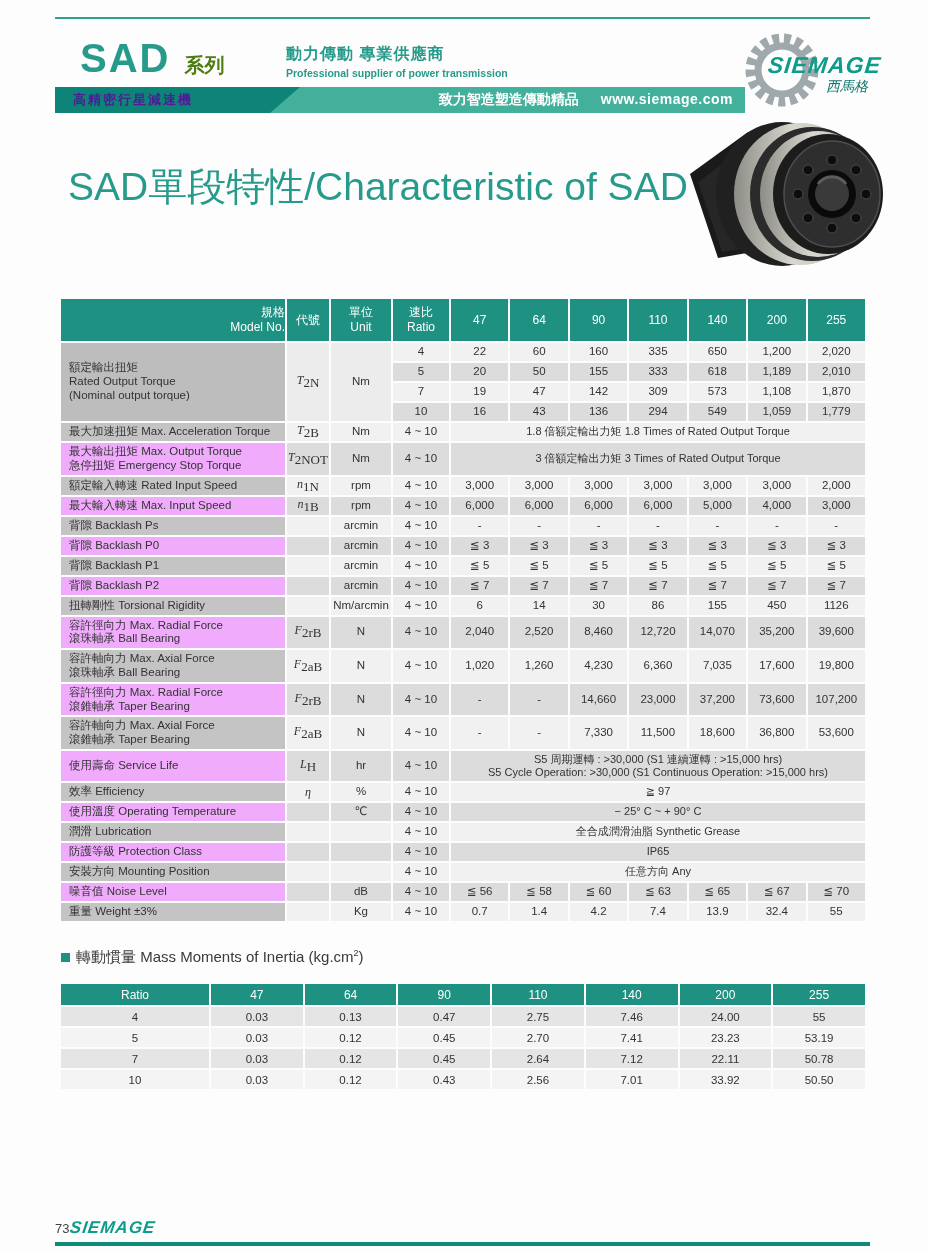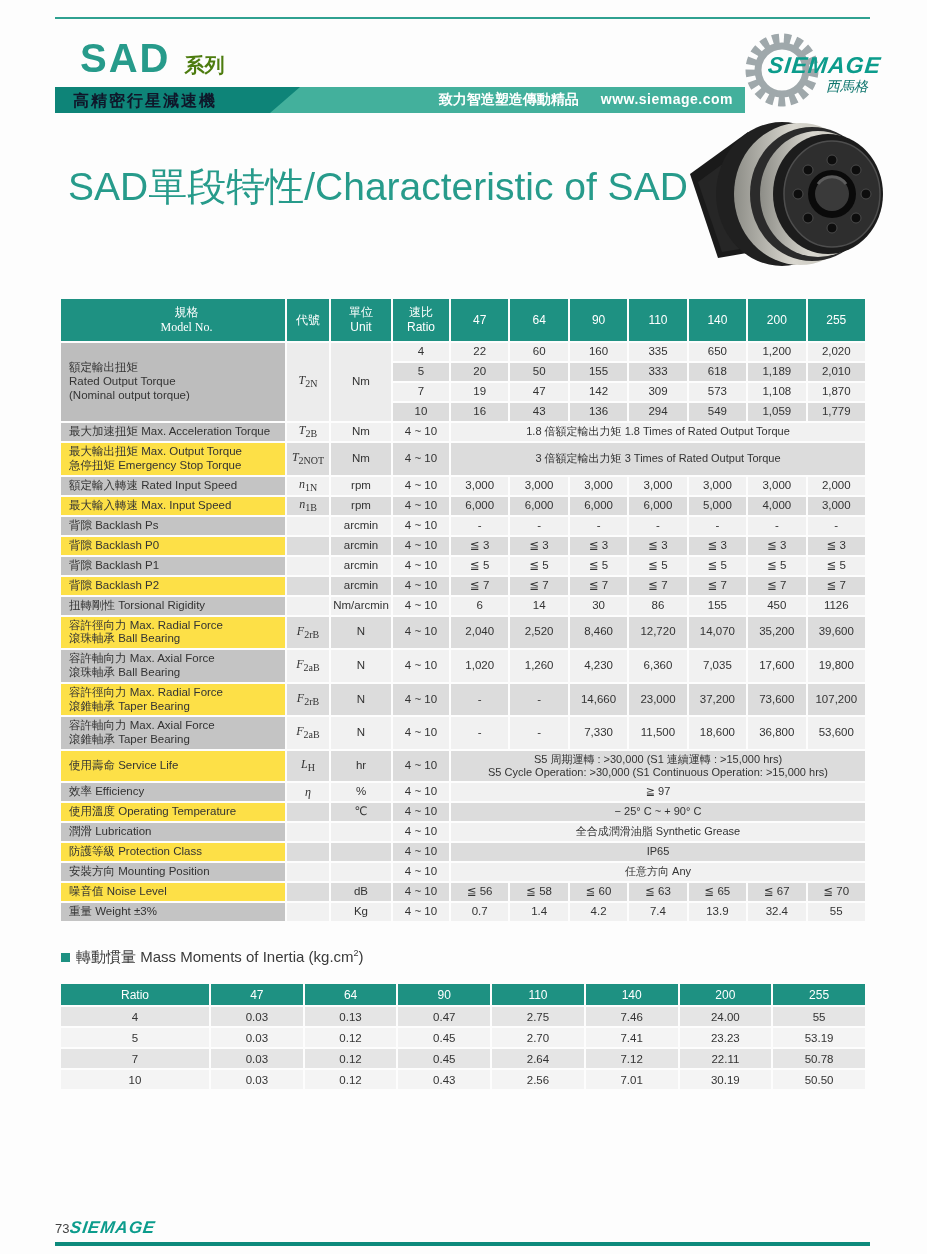--- a/index.html
+++ b/index.html
@@ -10,51 +10,51 @@
   .top-line{position:absolute;left:55px;top:17px;width:815px;height:2px;background:#2fa191;}
   .brand{position:absolute;left:80px;top:38px;display:flex;align-items:baseline;gap:14px;}
   .brand .sad{font-size:40px;font-weight:bold;color:#279b8b;letter-spacing:2px;line-height:1;}
   .brand .series{font-size:20px;font-weight:bold;color:#4d7c0f;}
   .slogan{position:absolute;left:286px;top:44px;color:#279b8b;}
   .slogan .zh{font-size:16px;font-weight:bold;letter-spacing:1px;}
   .slogan .en{font-size:10.5px;font-weight:bold;margin-top:2px;}
   .banner{position:absolute;left:55px;top:87px;width:690px;height:26px;background:#43b09c;}
   .banner-left{position:absolute;left:0;top:0;width:300px;height:26px;background:#0e8478;
                clip-path:polygon(0 0,245px 0,215px 100%,0 100%);}
-  .banner-left-text{position:absolute;left:18px;top:4px;color:#0f172a;font-size:16px;font-weight:bold;
+  .banner-left-text{position:absolute;left:18px;top:4px;color:#4c1d95;font-size:13px;font-weight:bold;
                     letter-spacing:2px;font-family:"Liberation Serif","DejaVu Serif",serif;}
   .banner-right-text{position:absolute;right:12px;top:4px;color:#fff;font-size:14px;font-weight:bold;}
   .banner-right-text .site{margin-left:18px;letter-spacing:.5px;}
   .gear-logo{position:absolute;left:740px;top:26px;width:150px;height:88px;}
   .gear-logo .siemage{position:absolute;left:28px;top:26px;font-size:23px;font-weight:bold;
                       font-style:italic;color:#0c9c8c;letter-spacing:1px;transform:skewX(-6deg);}
   .gear-logo .zh{position:absolute;left:86px;top:52px;font-size:14px;font-style:italic;color:#0f766e;}
 
   
   .page-title{position:absolute;left:68px;top:160px;font-size:39px;color:#279b8b;font-weight:500;}
   .photo{position:absolute;left:678px;top:112px;width:230px;height:168px;}
 
   
   .spec-wrap{position:absolute;left:59px;top:297px;width:810px;}
   table{border-collapse:separate;border-spacing:2px;table-layout:fixed;width:808px;}
   th,td{padding:0;font-weight:normal;}
   .spec th{background:#1e9182;color:#fff;font-size:12px;height:42px;text-align:center;
            white-space:pre-line;line-height:1.25;}
-  .spec th.model{text-align:center;padding-left:27px;font-family:Liberation Serif, serif;}
+  .spec th.model{text-align:right;padding-left:27px;}
   .spec col.c-label{width:224px;} .spec col.c-code{width:42px;}
   .spec col.c-unit{width:60px;} .spec col.c-ratio{width:56px;}
   .spec td{font-size:11.5px;text-align:center;vertical-align:middle;line-height:1.2;}
   .spec td.label{text-align:left;padding:2px 4px 2px 8px;white-space:pre-line;font-size:11.5px;}
-  .spec tr.z0 td.label{background:#c4c4c4;} .spec tr.z1 td.label{background:#fde047;}
+  .spec tr.z0 td.label{background:#c4c4c4;} .spec tr.z1 td.label{background:#f0abfc;}
   .spec tr.z0 td.d{background:#f1f1f1;} .spec tr.z1 td.d{background:#dcdcdc;}
   .spec td.group{background:#bdbdbd !important;}
   .spec td.group-d{background:#ececec !important;}
   .spec tr.h1{height:18px;} .spec tr.h2{height:27px;} .spec tr.h3{height:30px;}
   .spec td.code{font-family:"Liberation Serif","DejaVu Serif",serif;font-style:italic;font-size:12px;}
-  .spec td.code sub{font-size:10px;font-style:normal;}
+  .spec td.code sub{font-size:13px;font-style:normal;}
   .spec td.span-cell{white-space:pre-line;font-size:11px;}
 
   
   .inertia-wrap{position:absolute;left:59px;top:948px;width:810px;}
   .inertia-title{font-size:15px;color:#3a3a3a;margin:0 0 15px 2px;display:flex;align-items:center;}
   .inertia-title .sq{width:9px;height:9px;background:#1e9182;display:inline-block;margin-right:6px;}
   .inertia-title sup{font-size:9px;}
   .inertia th{background:#1e9182;color:#fff;font-size:12px;height:21px;text-align:center;}
   .inertia col.first{width:148px;}
   .inertia td{font-size:11.5px;text-align:center;height:19px;}
@@ -72,20 +72,24 @@
 
 <div class="page">
 
   <div class="top-line"></div>
 
   <div class="brand">
     <span class="sad">SAD</span>
     <span class="series">系列</span>
   </div>
 
+  <div class="slogan">
+    <div class="zh">動力傳動 專業供應商</div>
+    <div class="en">Professional supplier of power transmission</div>
+  </div>
 
   <div class="banner">
     <div class="banner-left"></div>
     <div class="banner-left-text">高精密行星減速機</div>
     <div class="banner-right-text">
       <span>致力智造塑造傳動精品</span>
       <span class="site">www.siemage.com</span>
     </div>
   </div>
 
@@ -507,21 +511,21 @@
             <td class="c">22.11</td>
             <td class="c">50.78</td>
           </tr>
           <tr class="z1">
             <td class="c">10</td>
             <td class="c">0.03</td>
             <td class="c">0.12</td>
             <td class="c">0.43</td>
             <td class="c">2.56</td>
             <td class="c">7.01</td>
-            <td class="c">30.19</td>
+            <td class="c">33.92</td>
             <td class="c">50.50</td>
           </tr>
         </tbody>
     </table>
   </div>
 
   <div class="footer">
     <span class="pageno">73</span>
     <span class="logo">SIEMAGE</span>
   </div>

